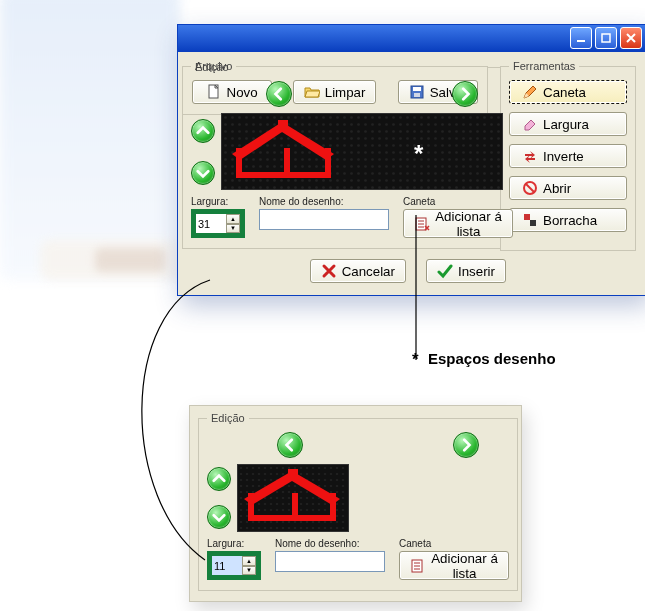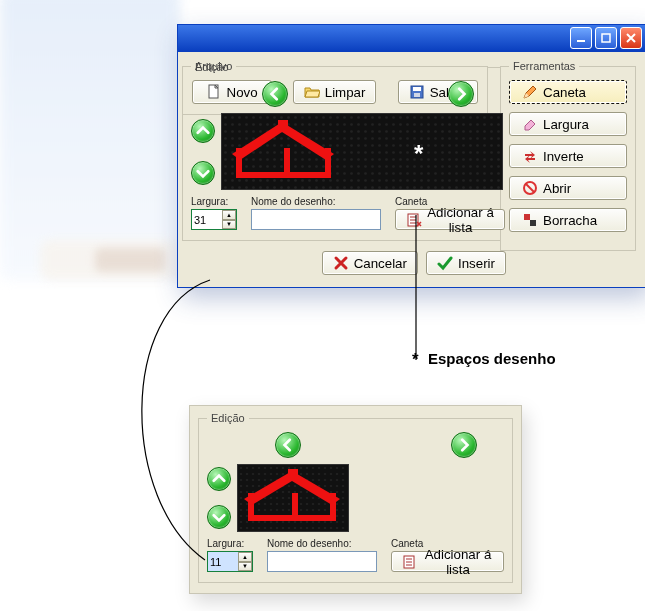--- a/index.html
+++ b/index.html
@@ -99,21 +99,21 @@
     height: 24px;
     min-width: 80px;
     padding: 0 10px;
     background: linear-gradient(#fdfdfc,#efeee0);
     border: 1px solid #9c9a83;
     border-radius: 3px;
     color:#000;
     cursor:pointer;
     box-shadow: inset 0 0 0 1px #fff;
   }
-  .btn.small { min-width: 60px; height:21px; }
+  .btn.small { min-width: 60px; height:29px; }
   .btn.square { min-width:0; width:26px; height:26px; padding:0; border-radius:50%; background: radial-gradient(circle at 35% 30%, #b6f7b7, #29b62e 60%, #0f7e14); border:1px solid #0c6f12; box-shadow: inset 0 0 2px #fff; }
   .btn.square.up, .btn.square.down { width:24px; height:24px; }
   .btn .ico { display:inline-flex; width:16px; height:16px; }
 
   .btn.focus { border:1px dashed #111; background: linear-gradient(#fff8dd,#f6eebd); }
 
   .toolsbox { width: 118px; }
   .toolsbox .btn { width: 100%; justify-content:flex-start; padding-left:12px; margin-bottom:8px; }
 
   .canvas {
@@ -134,21 +134,21 @@
   .fieldlabel { font-size:10px; color:#222; margin-bottom:2px; display:block; }
   input.text {
     height: 19px;
     border: 1px solid #7a98b8;
     background:#fff;
     padding: 0 4px;
     font-family:inherit; font-size:11px;
   }
   .spinner {
     display:inline-flex;
-    border:1px solid #15803d;
+    border:5px solid #15803d;
     background:#fff;
     height:19px;
   }
   .spinner input {
     width:26px; border:none; text-align:left; padding:0 2px; font-size:11px; font-family:inherit;
   }
   .spinbtns { display:flex; flex-direction:column; width:14px; }
   .spinbtns button {
     flex:1; border:1px solid #9c9a83; background:linear-gradient(#fdfdfc,#e8e6d6);
     font-size:6px; line-height:1; padding:0; cursor:pointer;
@@ -373,21 +373,21 @@
                   <path d="M4 5h6M4 8h6M4 11h6" stroke="#a33"></path>
                   <path d="M11 10 l4 4 M15 10 l-4 4" stroke="#c33" stroke-width="1.5"></path>
                 </svg>
             </span>
             <span>Adicionar á lista</span>
           </button>
         </div>
       </div>
     </fieldset>
 
-    <div style="display:flex; gap:8px; justify-content:flex-end; margin-top:10px; padding-right:130px;">
+    <div style="display:flex; gap:20px; justify-content:flex-end; margin-top:10px; padding-right:130px;">
       <button class="btn">
         <span class="ico">
           <svg viewBox="0 0 16 16">
               <path d="M3 3 L13 13 M13 3 L3 13" stroke="#c22" stroke-width="3" stroke-linecap="round"></path>
             </svg>
         </span>
         <span>Cancelar</span>
       </button>
       <button class="btn">
         <span class="ico">

